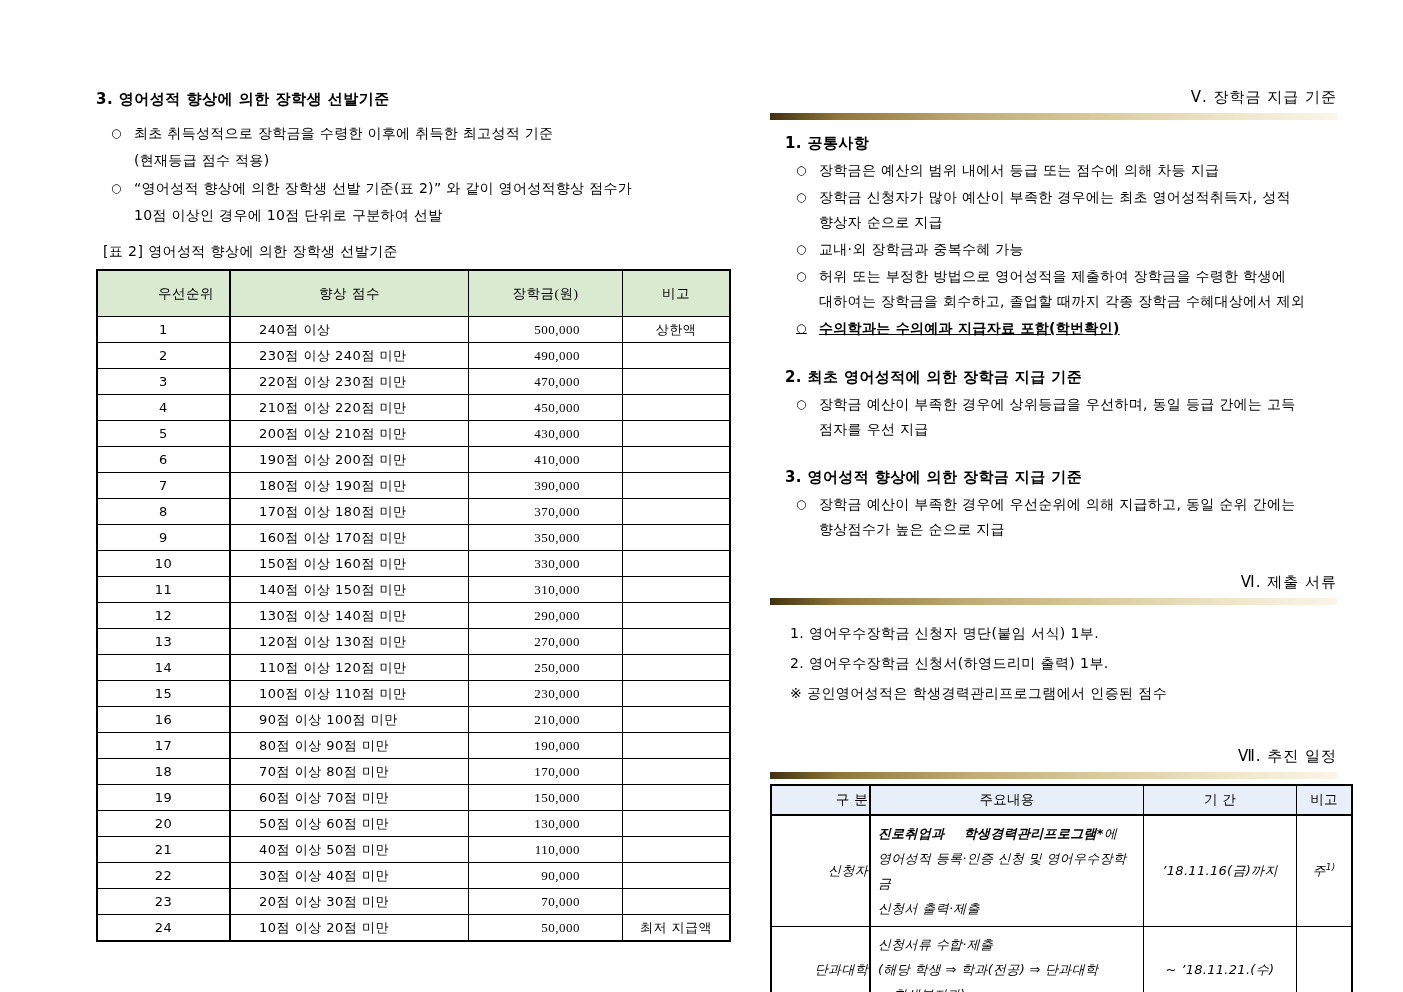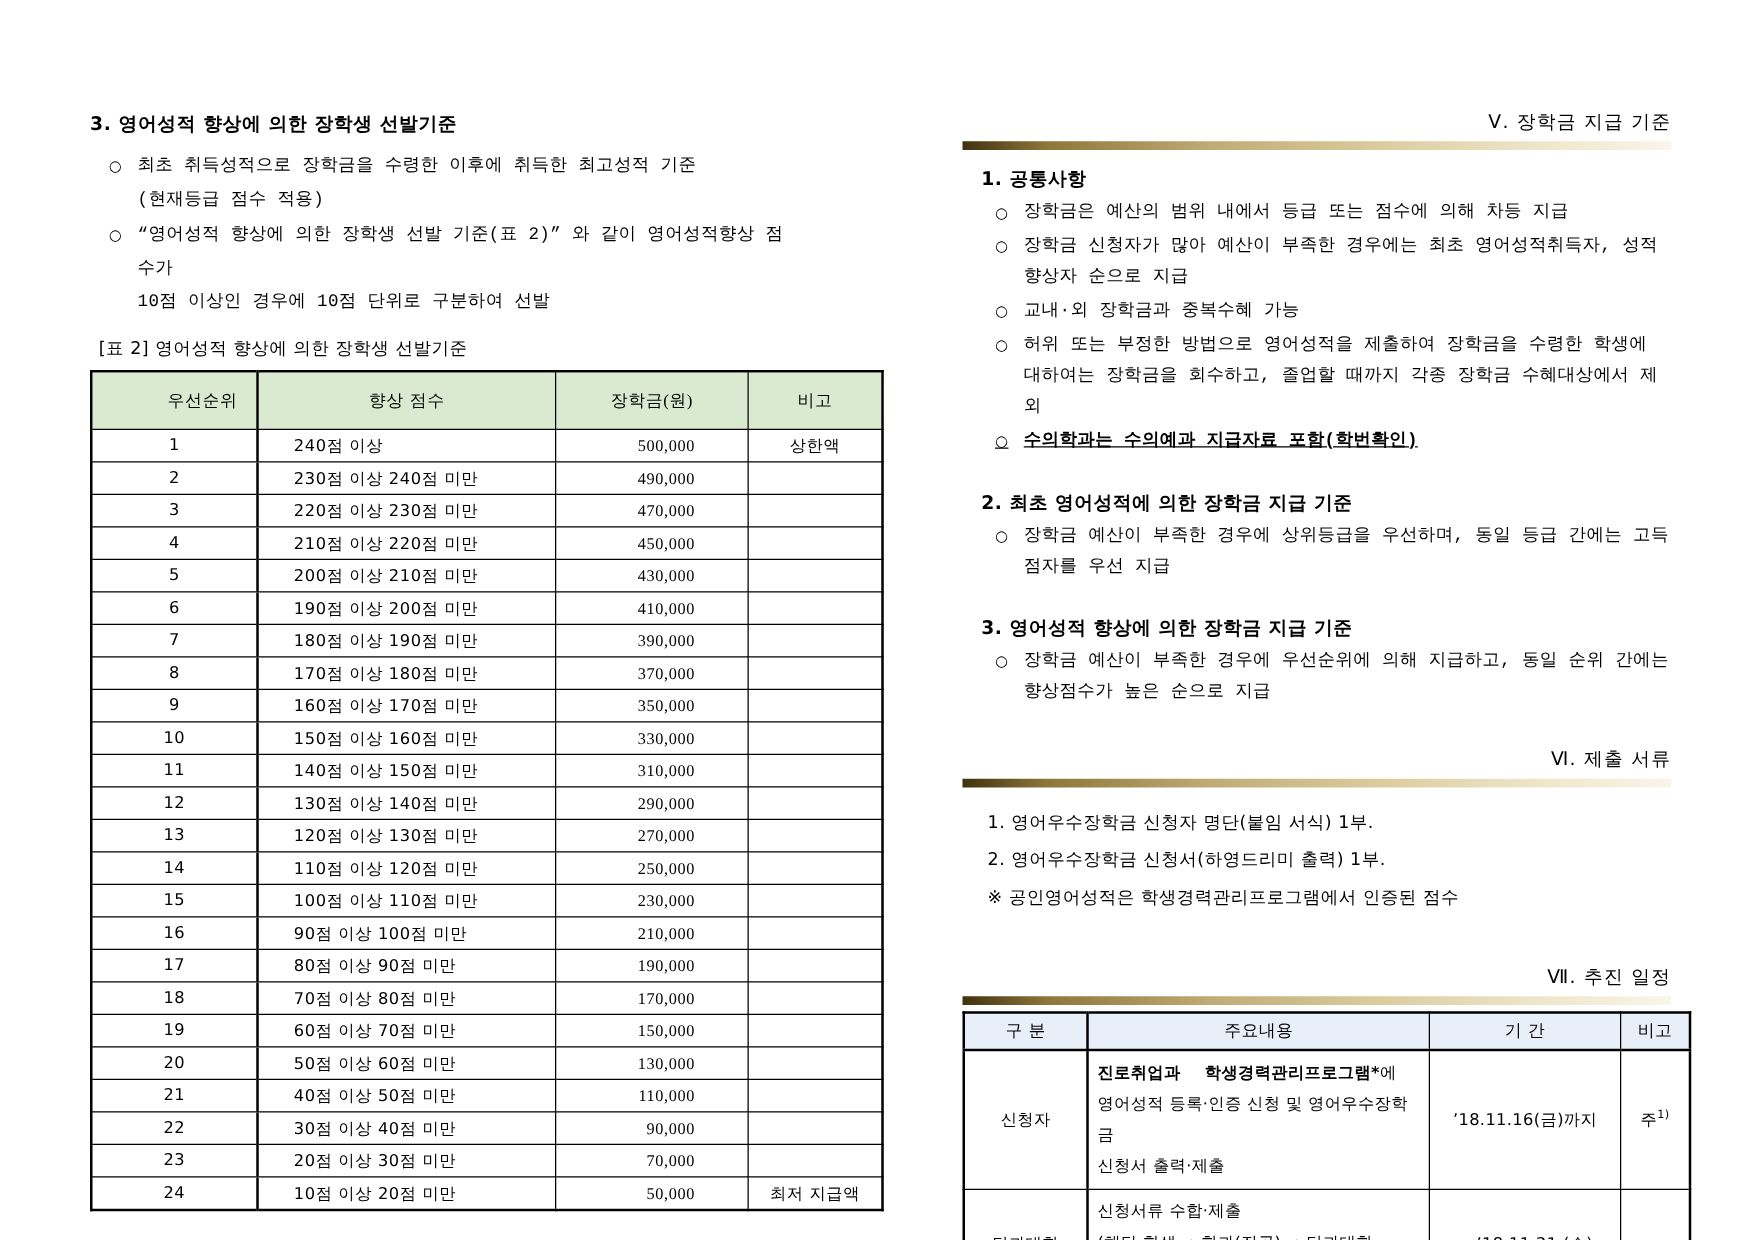--- a/index.html
+++ b/index.html
@@ -2,26 +2,26 @@
 <html><head>
 <meta charset="utf-8">
 <style>
   html,body{margin:0;padding:0;background:#ffffff;}
   .canvas{
     position:relative;width:1403px;height:992px;background:#ffffff;
     font-family:"DejaVu Sans","Liberation Sans",sans-serif;color:#000;
     overflow:hidden;
   }
   
-  .page3{position:absolute;left:72px;top:90px;width:560px;}
+  .page3{position:absolute;left:96px;top:90px;width:560px;}
   .p3-title{font-size:15px;font-weight:bold;letter-spacing:.5px;}
   .bullet-list{margin-top:11px;padding-left:15px;}
   .bullet{display:flex;line-height:27px;font-size:14px;letter-spacing:.3px;margin-bottom:1px;}
   .bullet .mark{width:23px;flex:0 0 23px;font-size:12px;}
-  .bullet .btext{white-space:pre-line;flex:1;font-family:Liberation Mono, monospace;}
+  .bullet .btext{white-space:pre-line;flex:1;}
   .tbl-caption{margin-top:14px;margin-bottom:8px;padding-left:7px;font-size:14px;letter-spacing:.4px;}
   table{border-collapse:collapse;table-layout:fixed;}
   #t2{width:540px;border:2px solid #000;font-size:13px;}
   #t2 th,#t2 td{border:1px solid #000;letter-spacing:.5px;overflow:hidden;}
   #t2 th{background:#d9ead0;height:25px;font-weight:normal;font-size:13.5px;padding-left:46px;}
   #t2 td{height:23px;}
   #t2 .c0{width:84px;text-align:center;border-right-width:2px;}
   #t2 .c1{width:217px;text-align:left;padding-left:28px;}
   #t2 .c2{width:133px;text-align:right;padding-right:42px;font-family:Liberation Serif, serif;}
   #t2 .c3{width:106px;text-align:center;padding:0;}
@@ -41,25 +41,25 @@
   .gap-s2{margin-top:27px;}
   .gap-s3{margin-top:26px;}
   .sec-vi{margin-top:31px;}
   .doc-list{padding-left:20px;margin-top:10px;}
   .doc-item{font-size:14px;line-height:30px;letter-spacing:.4px;}
   .sec-vii{margin-top:39px;}
   
   #sched{width:567px;border:2px solid #000;font-size:13px;margin-top:3px;}
   #sched th,#sched td{border:1px solid #000;letter-spacing:.3px;}
   #sched th{background:#e8eff8;height:26px;font-weight:normal;font-size:13.5px;border-bottom-width:2px;}
-  #sched .h0,#sched .s-cat{width:95px;text-align:center;border-right-width:2px;margin-top:40px;}
+  #sched .h0,#sched .s-cat{width:95px;text-align:right;border-right-width:2px;margin-top:40px;}
   #sched .h1{width:270px;}
   #sched .h2{width:150px;}
   #sched .h3{width:52px;}
-  #sched td{vertical-align:middle;}
+  #sched td{vertical-align:middle;font-style:italic;}
   #sched .s-content{padding:5px 7px;line-height:25px;text-align:left;}
   #sched .s-period{text-align:center;}
   #sched .s-note{text-align:center;}
   .row1{height:77px;}
   .row2{height:63px;}
   .bold{font-weight:bold;}
   .preline{white-space:pre-line;}
   .prewrap{white-space:pre-wrap;}
   .sup{vertical-align:super;font-size:9px;}
 </style>

